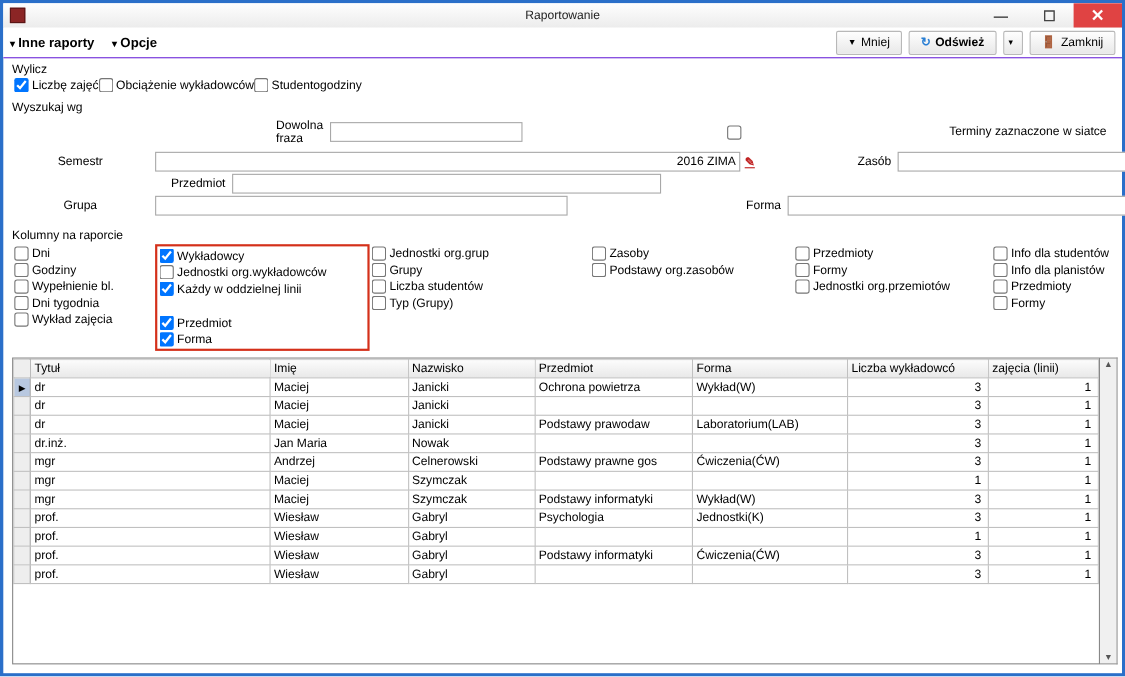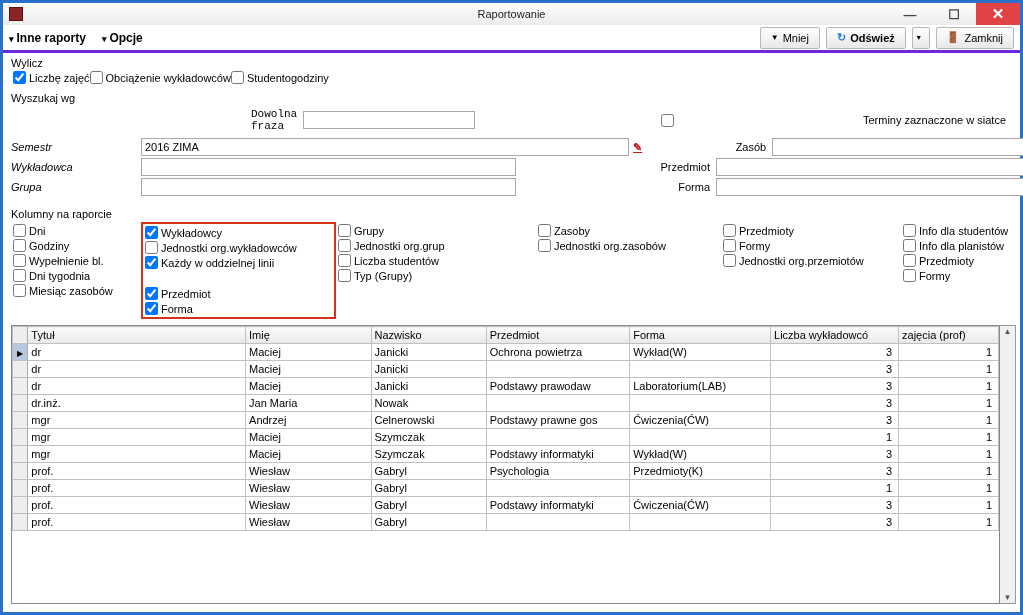--- a/index.html
+++ b/index.html
@@ -4,47 +4,47 @@
 <style>
   * { box-sizing: border-box; font-family: Tahoma, Arial, sans-serif; }
   body { margin: 0; background: #fff; }
   .outer-frame { border: 3px solid #2a6fc9; width: 1023px; height: 615px; margin: 0 auto; background: #fff; display: flex; flex-direction: column; }
   .titlebar { height: 22px; background: linear-gradient(to bottom, #fefefe, #ececec); display: flex; align-items: center; font-size: 11px; position: relative; }
   .app-icon { width: 14px; height: 14px; margin: 0 6px; background: #8b2525; display: inline-block; border: 1px solid #5a1616; }
   .title-text { position: absolute; left: 50%; transform: translateX(-50%); color: #222; }
   .win-buttons { margin-left: auto; display: flex; height: 100%; }
   .win-btn { width: 44px; display: flex; align-items: center; justify-content: center; font-weight: bold; font-size: 13px; color: #444; cursor: pointer; }
   .win-btn.close { background: #e04343; color: #fff; font-size: 15px; }
-  .toolbar { display: flex; align-items: center; padding: 2px 6px; background: #fff; border-bottom: 3px solid #6d28d9; height: 28px; }
+  .toolbar { display: flex; align-items: center; padding: 2px 6px; background: #fff; border-bottom: 1px solid #6d28d9; height: 28px; }
   .menu-label { font-size: 12px; font-weight: bold; color: #000; margin-right: 16px; cursor: pointer; }
   .menu-label::before { content: "▾"; margin-right: 3px; font-size: 9px; }
   .toolbar-right { margin-left: auto; display: flex; gap: 6px; }
   .btn { border: 1px solid #b8b8b8; background: linear-gradient(to bottom,#fefefe,#e8e8e8); padding: 2px 10px; font-size: 11px; border-radius: 2px; cursor: pointer; display: inline-flex; align-items: center; gap: 4px; height: 22px; }
   .btn.bold { font-weight: bold; }
   .btn .arrow-down { font-size: 8px; }
   .icon-refresh { color: #2a7fd4; font-weight: bold; }
   .content { flex: 1; padding: 2px 4px 8px 8px; font-size: 11px; display: flex; flex-direction: column; }
   .section-label { font-size: 11px; color: #000; margin-top: 2px; }
   .check-row { display: flex; margin: 2px 0 6px 2px; }
   label.ck { display: inline-flex; align-items: center; gap: 3px; font-size: 11px; white-space: nowrap; }
   input[type=checkbox] { width: 13px; height: 13px; margin: 0; }
   .search-area { margin-top: 4px; }
   .field-row { display: flex; align-items: center; margin: 2px 0; }
-  .field-label { width: 130px; text-align: left; padding-right: 6px; font-size: 11px; font-style: italic; }
+  .field-label { width: 130px; text-align: center; padding-right: 6px; font-size: 11px; }
   .field-input { border: 1px solid #a8a8a8; height: 18px; font-size: 11px; padding: 0 3px; background: #fff; }
   .semestr-row input { width: 440px; }
   .dual-row { display: flex; }
   .dual-left { display: flex; align-items: center; }
   .dual-left .field-input { width: 375px; }
   .dual-right { display: flex; align-items: center; margin-left: 70px; }
   .dual-right .field-label2 { width: 60px; text-align: right; padding-right: 6px; }
   .dual-right .field-input { width: 390px; }
   .pencil { color: #c02020; font-weight: bold; margin-left: 4px; cursor: pointer; text-decoration: underline; }
   .dowolna-row { display: flex; align-items: center; }
-  .dowolna-row .lbl { margin-left: 240px; margin-right: 6px; font-family: Liberation Mono, monospace; }
+  .dowolna-row .lbl { margin-left: 240px; margin-right: 6px; }
   .dowolna-row input { width: 385px; }
   .terminy { margin-left: auto; margin-right: 10px; }
   .kolumny-area { margin-top: 8px; }
   .kolumny-grid { display: grid; grid-template-columns: 130px 195px 200px 185px 180px auto; gap: 2px 0; margin-top: 2px; }
   .kol-col { display: flex; flex-direction: column; gap: 2px; padding: 2px; }
   .kol-col.red-box { border: 2px solid #d4301a; }
   .sort-row { margin-top: 6px; }
   .sort-row input { width: 180px; margin-right: 4px; }
   .hint { color: #333; font-size: 11px; }
   .table-wrap { margin-top: 6px; flex: 1; display: flex; }
@@ -123,34 +123,30 @@
         <input class="field-input" value="" style="">
         <label class="ck terminy">
             <input type="checkbox" style="">
             <span>Terminy zaznaczone w siatce</span>
           </label>
       </div>
 
       <div class="field-row dual-row" style="margin-top:6px;">
         <div class="dual-left semestr-row">
           <span class="field-label">Semestr</span>
-          <input class="field-input" style="width: 488px;" value="2016 ZIMA">
+          <input class="field-input" style="width: 532px; text-align: right;" value="2016 ZIMA">
           <span class="pencil">✎</span>
         </div>
         <div class="dual-right">
           <span class="field-label2">Zasób</span>
           <input class="field-input" value="" style="">
         </div>
       </div>
 
       <div class="field-row dual-row">
-        <div class="dual-left">
-          <span class="field-label">Wykładowca</span>
-          <input class="field-input" value="" style="">
-        </div>
         <div class="dual-right" style="margin-left:140px;">
           <span class="field-label2">Przedmiot</span>
           <input class="field-input" value="" style="">
         </div>
       </div>
 
       <div class="field-row dual-row">
         <div class="dual-left">
           <span class="field-label">Grupa</span>
           <input class="field-input" value="" style="">
@@ -177,21 +173,21 @@
           <label class="ck">
               <input type="checkbox" style="">
               <span>Wypełnienie bl.</span>
             </label>
           <label class="ck">
               <input type="checkbox" style="">
               <span>Dni tygodnia</span>
             </label>
           <label class="ck">
               <input type="checkbox" style="">
-              <span>Miesiąc zasobów</span>
+              <span>Wykład zajęcia</span>
             </label>
         </div>
         <div class="kol-col red-box">
           <label class="ck">
               <input type="checkbox" checked="" style="">
               <span>Wykładowcy</span>
             </label>
           <label class="ck">
               <input type="checkbox" style="">
               <span>Jednostki org.wykładowców</span>
@@ -206,43 +202,43 @@
               <span>Przedmiot</span>
             </label>
           <label class="ck">
               <input type="checkbox" checked="" style="">
               <span>Forma</span>
             </label>
         </div>
         <div class="kol-col">
           <label class="ck">
               <input type="checkbox" style="">
+              <span>Jednostki org.grup</span>
+            </label>
+          <label class="ck">
+              <input type="checkbox" style="">
               <span>Grupy</span>
             </label>
           <label class="ck">
               <input type="checkbox" style="">
-              <span>Jednostki org.grup</span>
-            </label>
-          <label class="ck">
-              <input type="checkbox" style="">
               <span>Liczba studentów</span>
             </label>
           <label class="ck">
               <input type="checkbox" style="">
               <span>Typ (Grupy)</span>
             </label>
         </div>
         <div class="kol-col">
           <label class="ck">
               <input type="checkbox" style="">
               <span>Zasoby</span>
             </label>
           <label class="ck">
               <input type="checkbox" style="">
-              <span>Jednostki org.zasobów</span>
+              <span>Podstawy org.zasobów</span>
             </label>
         </div>
         <div class="kol-col">
           <label class="ck">
               <input type="checkbox" style="">
               <span>Przedmioty</span>
             </label>
           <label class="ck">
               <input type="checkbox" style="">
               <span>Formy</span>
@@ -289,21 +285,21 @@
           </colgroup>
           <thead>
               <tr id="thead-row">
                 <th class="row-indicator"></th>
                 <th>Tytuł</th>
                 <th>Imię</th>
                 <th>Nazwisko</th>
                 <th>Przedmiot</th>
                 <th>Forma</th>
                 <th>Liczba wykładowcó</th>
-                <th>zajęcia (prof)</th>
+                <th>zajęcia (linii)</th>
               </tr>
             </thead>
           <tbody id="tbody">
               <tr class="selected">
                 <td class="row-indicator sel"></td>
                 <td>dr</td>
                 <td>Maciej</td>
                 <td>Janicki</td>
                 <td>Ochrona powietrza</td>
                 <td>Wykład(W)</td>
@@ -369,21 +365,21 @@
                 <td>Wykład(W)</td>
                 <td class="num">3</td>
                 <td class="num">1</td>
               </tr>
               <tr>
                 <td class="row-indicator"></td>
                 <td>prof.</td>
                 <td>Wiesław</td>
                 <td>Gabryl</td>
                 <td>Psychologia</td>
-                <td>Przedmioty(K)</td>
+                <td>Jednostki(K)</td>
                 <td class="num">3</td>
                 <td class="num">1</td>
               </tr>
               <tr>
                 <td class="row-indicator"></td>
                 <td>prof.</td>
                 <td>Wiesław</td>
                 <td>Gabryl</td>
                 <td></td>
                 <td></td>

